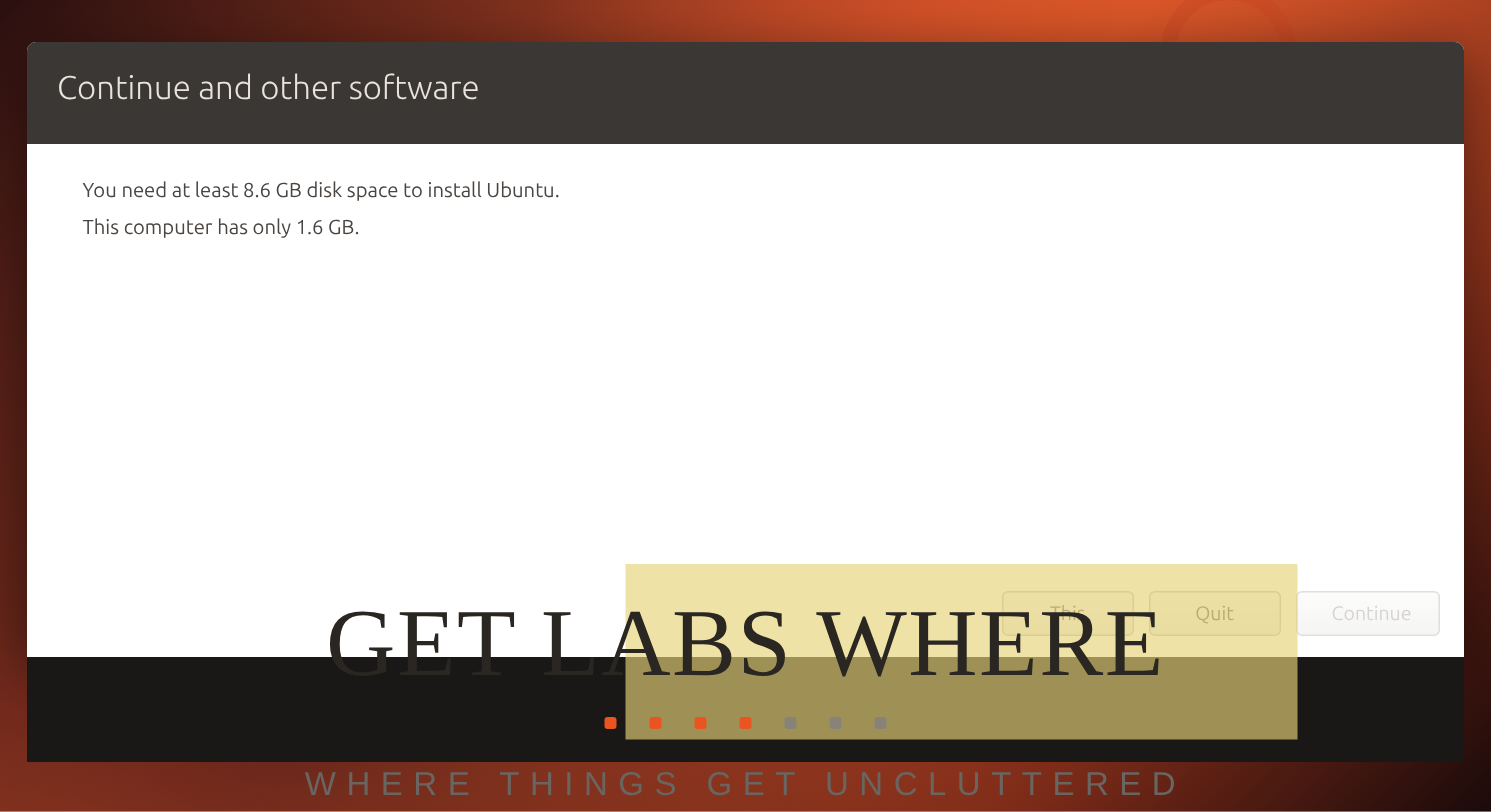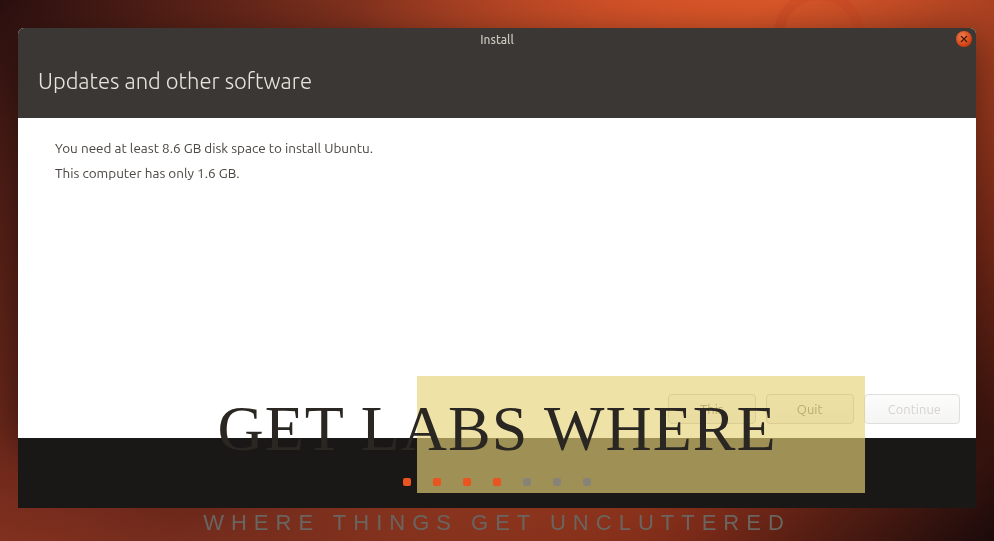--- a/index.html
+++ b/index.html
@@ -178,31 +178,23 @@
   </style>
 </head>
 <body>
 
 <div class="desktop-bg">
   <div class="bg-swirl"></div>
 </div>
 
 <div class="installer-window">
 
-  <div class="titlebar">
-    <span>Install</span>
-    <div class="close-btn">
-      <svg viewBox="0 0 8 8">
-        <path d="M1 1 L7 7 M7 1 L1 7" stroke="#4a1a00" stroke-width="1.4" fill="none"></path>
-      </svg>
-    </div>
-  </div>
 
   <div class="header-section">
-    <span>Updates and other software</span>
+    <span>Continue and other software</span>
   </div>
 
   <div class="content-section">
     <div>You need at least 8.6 GB disk space to install Ubuntu.</div>
     <div>This computer has only 1.6 GB.</div>
   </div>
 
   <div class="button-bar">
     <div class="btn">This</div>
     <div class="btn">Quit</div>

